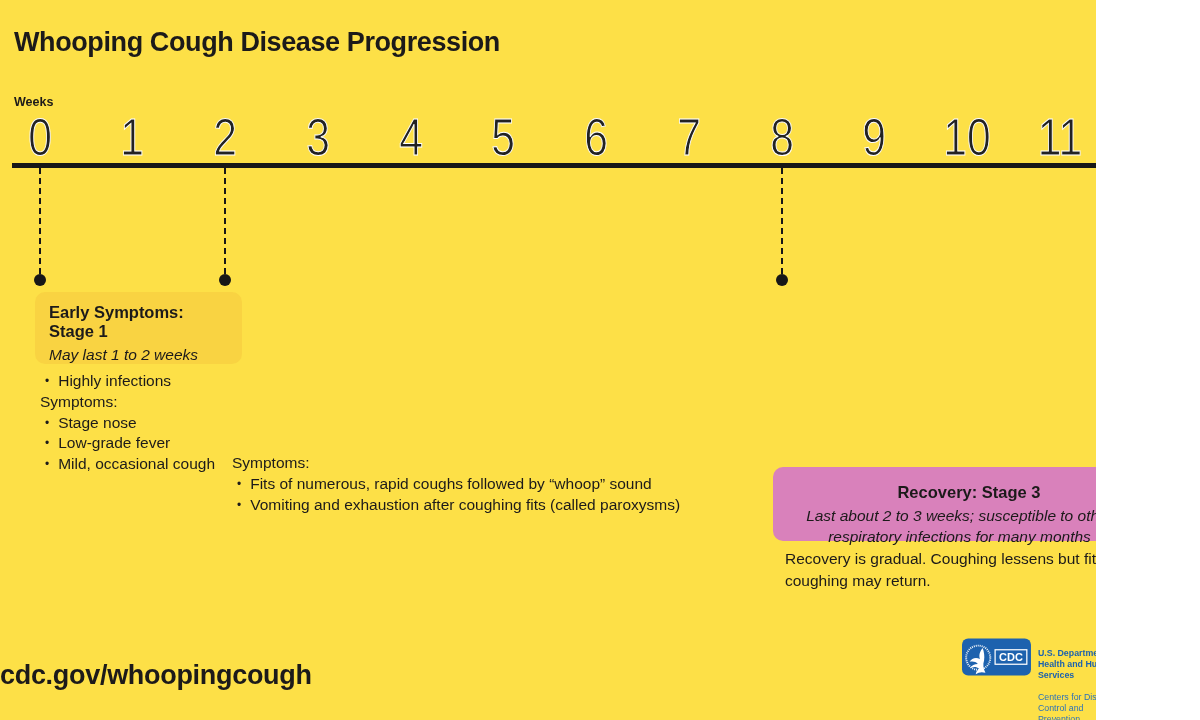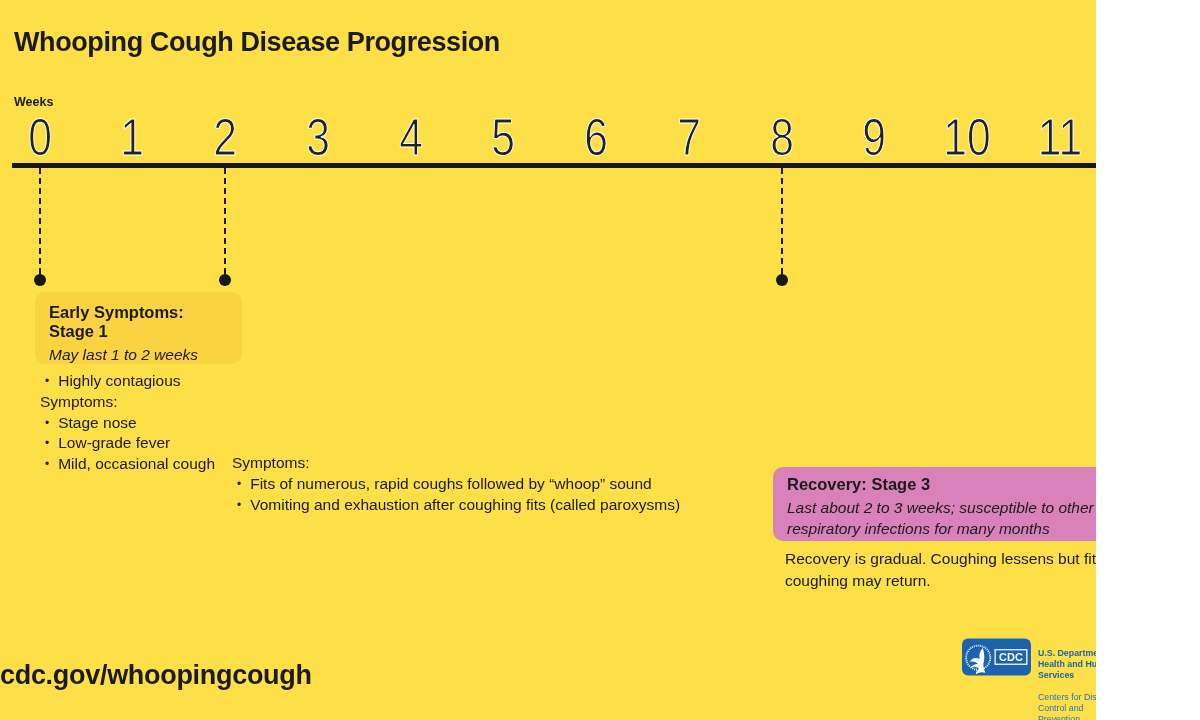--- a/index.html
+++ b/index.html
@@ -19,21 +19,21 @@
     -webkit-text-stroke:1px #fff;
   }
   .axis{position:absolute;left:12px;top:163px;width:1171px;height:5px;background:#171717;}
   .marker{position:absolute;top:168px;height:106px;width:0;border-left:2px dashed #171717;}
   .marker .dot{position:absolute;left:-7px;bottom:-12px;width:12px;height:12px;border-radius:50%;background:#171717;}
   .box{position:absolute;border-radius:10px;box-sizing:border-box;padding:11px 14px;}
   .box-title{font-size:16.5px;font-weight:700;}
   .box-sub{font-size:15.5px;font-style:italic;margin-top:3px;line-height:1.38;}
   .stage1{left:35px;top:292px;width:207px;height:72px;background:var(--stage1-bg);}
   .stage2{left:210px;top:373px;width:585px;height:74px;background:var(--stage2-bg);}
-  .stage3{left:773px;top:467px;width:392px;height:74px;background:var(--stage3-bg);padding-top:8px;}
+  .stage3{left:773px;top:467px;width:392px;height:74px;background:var(--stage3-bg);padding-top:16px;text-align:center;}
   .stage3 .box-sub{margin-top:3px;width:345px;}
   .notes{position:absolute;font-size:15.5px;line-height:20.8px;}
   .stage1-notes{left:40px;top:371px;width:205px;}
   .stage2-notes{left:232px;top:453px;width:530px;}
   .li{display:flex;gap:9px;padding-left:5px;}
   .blt{font-size:12px;line-height:20.8px;}
   .stage3-note{position:absolute;left:785px;top:548px;width:365px;font-size:15.5px;line-height:21.5px;}
   .footer-url{position:absolute;left:0;top:660px;font-size:27px;font-weight:700;letter-spacing:-0.3px;}
   .logo-block{position:absolute;left:962px;top:630px;display:flex;gap:7px;align-items:flex-start;}
   .logo{width:100px;height:54px;display:block;}
@@ -83,21 +83,21 @@
     </div>
 
   <section class="box stage1">
     <div class="box-title">Early Symptoms: Stage 1</div>
     <div class="box-sub">May last 1 to 2 weeks</div>
   </section>
 
   <div class="notes stage1-notes">
     <div class="li">
       <span class="blt">•</span>
-      <span>Highly contagious</span>
+      <span>Highly infections</span>
     </div>
     <div>Symptoms:</div>
     <div class="li">
       <span class="blt">•</span>
       <span>Stage nose</span>
     </div>
     <div class="li">
       <span class="blt">•</span>
       <span>Low-grade fever</span>
     </div>

